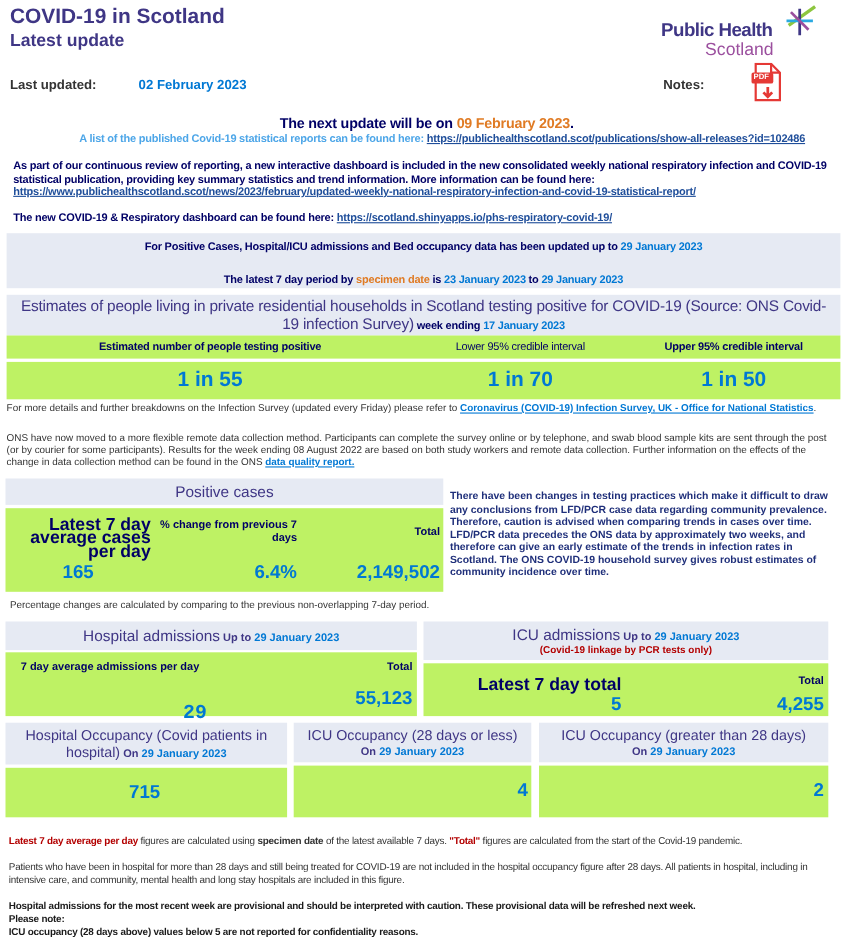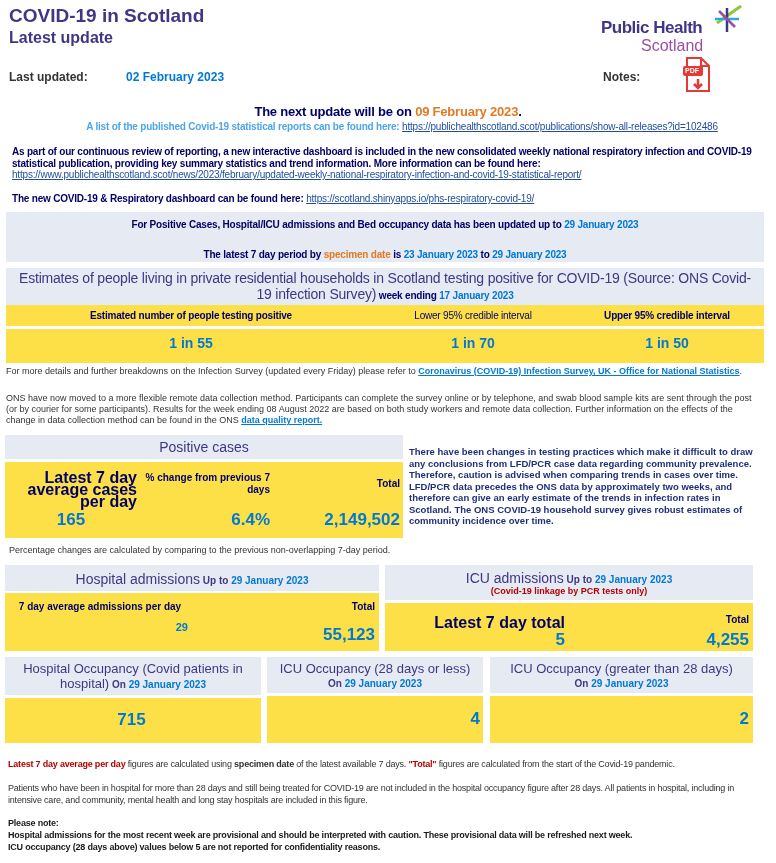--- a/index.html
+++ b/index.html
@@ -6,25 +6,25 @@
   html, body { width: 776px; height: 863px; background: #ffffff; overflow: hidden; }
   body { position: relative; font-family: "Liberation Sans", sans-serif; color: #1a1a1a; }
   .abs { position: absolute; }
   .navy { color: #000066; }
   .purple { color: #3f3685; }
   .blue { color: #0078d4; }
   .lblue { color: #4da6e8; margin-left: 28px; }
   .orange { color: #e07b24; }
   .red { color: #b30000; }
   .hdr { background: #e6eaf3; }
-  .bodybox { background: #fde047; }
-  a.lnk { color: #1f4e9a; text-decoration: underline; font-weight: normal; }
+  .bodybox { background: #bef264; }
+  a.lnk { color: #1f4e9a; text-decoration: underline; font-weight: bold; }
   a.lnk2 { color: #0078d4; text-decoration: underline; font-weight: bold; }
   .cond { font-family: "Liberation Sans Narrow", "Liberation Sans", sans-serif; letter-spacing: -0.2px; }
-  .bignum { font-size: 14px; font-weight: bold; color: #0078d4; }
+  .bignum { font-size: 19px; font-weight: bold; color: #0078d4; }
 </style>
 </head>
 <body>
 
 <div class="abs purple" style="left:9px;top:5px;font-size:19px;font-weight:bold;">COVID-19 in Scotland</div>
 <div class="abs purple" style="left:9px;top:29px;font-size:16px;font-weight:bold;">Latest update</div>
 <div class="abs" style="left:9px;top:70px;font-size:12px;font-weight:bold;color:#333;">Last updated:</div>
 <div class="abs blue" style="left:126px;top:70px;font-size:12px;font-weight:bold;">02 February 2023</div>
 
 <div class="abs" style="left:598px;top:4px;width:150px;height:50px;">
@@ -113,21 +113,21 @@
 <div class="abs" style="left:9px;top:545px;font-size:9px;color:#333;">Percentage changes are calculated by comparing to the previous non-overlapping 7-day period.</div>
 
 <div class="abs hdr" style="left:5px;top:565px;width:374px;height:26px;">
   <div class="abs" style="left:0;top:5px;width:100%;text-align:center;">
     <span class="purple" style="font-size:14px;">Hospital admissions</span><span class="purple" style="font-size:10px;font-weight:bold;"> Up to </span><span class="blue" style="font-size:10px;font-weight:bold;">29 January 2023</span>
   </div>
 </div>
 <div class="abs bodybox" style="left:5px;top:593px;width:374px;height:58px;">
   <div class="abs navy" style="left:0;top:8px;width:190px;text-align:center;font-size:10px;font-weight:bold;">7 day average admissions per day</div>
   <div class="abs navy" style="left:250px;top:8px;width:120px;text-align:right;font-size:10px;font-weight:bold;">Total</div>
-  <div class="abs bignum" style="left:0;top:28px;width:183px;text-align:right;font-size:11px;">29</div>
+  <div class="abs bignum" style="left:0;top:46px;width:183px;text-align:right;font-size:18px;font-family:Liberation Mono, monospace;">29</div>
   <div class="abs bignum" style="left:250px;top:32px;width:120px;text-align:right;font-size:17px;">55,123</div>
 </div>
 
 <div class="abs hdr" style="left:385px;top:565px;width:368px;height:35px;">
   <div class="abs" style="left:0;top:4px;width:100%;text-align:center;">
     <span class="purple" style="font-size:14px;">ICU admissions</span><span class="purple" style="font-size:10px;font-weight:bold;"> Up to </span><span class="blue" style="font-size:10px;font-weight:bold;">29 January 2023</span>
   </div>
   <div class="abs red" style="left:0;top:21px;width:100%;text-align:center;font-size:9px;font-weight:bold;">(Covid-19 linkage by PCR tests only)</div>
 </div>
 <div class="abs bodybox" style="left:385px;top:603px;width:368px;height:48px;">
@@ -164,16 +164,16 @@
 </div>
 <div class="abs bodybox" style="left:490px;top:696px;width:263px;height:47px;">
   <div class="abs bignum" style="left:0;top:13px;width:259px;text-align:right;font-size:17px;">2</div>
 </div>
 
 <div class="abs cond" style="left:8px;top:759px;width:760px;font-size:9px;color:#333;">
   <span class="red" style="font-weight:bold;">Latest 7 day average per day</span><span> figures are calculated using </span><span style="font-weight:bold;">specimen date</span><span> of the latest available 7 days.  </span><span class="red" style="font-weight:bold;">"Total"</span><span> figures are calculated from the start of the Covid-19 pandemic.</span>
 </div>
 <div class="abs cond" style="left:8px;top:782px;width:760px;font-size:9px;line-height:12px;color:#333;">Patients who have been in hospital for more than 28 days and still being treated for COVID-19 are not included in the hospital occupancy figure after 28 days. All patients in hospital, including in intensive care, and community, mental health and long stay hospitals are included in this figure.</div>
 <div class="abs cond" style="left:8px;top:817px;width:760px;font-size:9px;line-height:12px;color:#1a1a1a;font-weight:bold;">
+  <div>Hospital admissions for the most recent week are provisional and should be interpreted with caution. These provisional data will be refreshed next week.</div>
   <div>Please note:</div>
-  <div>Hospital admissions for the most recent week are provisional and should be interpreted with caution. These provisional data will be refreshed next week.</div>
   <div>ICU occupancy (28 days above) values below 5 are not reported for confidentiality reasons.</div>
 </div>
 
 </body></html>

